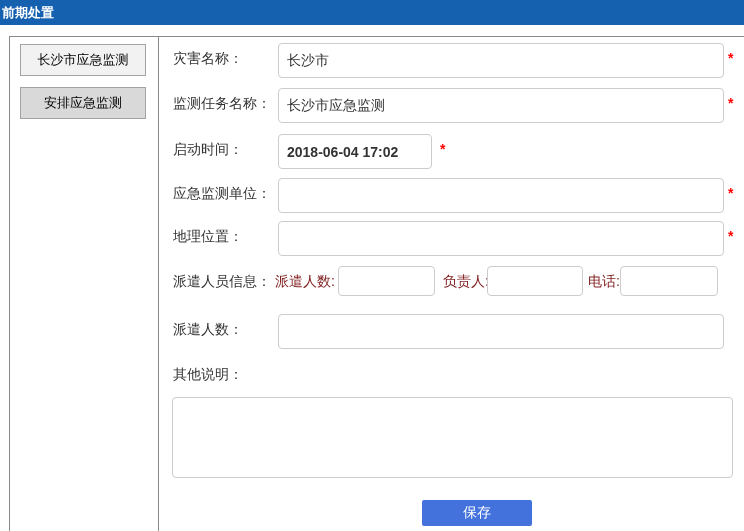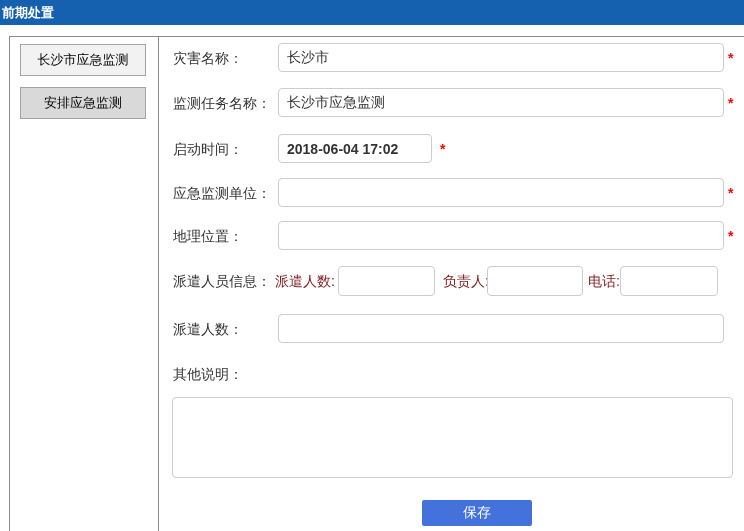--- a/index.html
+++ b/index.html
@@ -38,21 +38,21 @@
   }
   .side-btn.b1{top:44px;background:#f2f2f2;}
   .side-btn.b2{top:87px;background:#d9d9d9;}
   .lbl{
     position:absolute;left:173px;font-size:14px;color:#333;white-space:nowrap;
   }
   .sublbl{
     position:absolute;font-size:14px;color:#7f1d1d;white-space:nowrap;
   }
   .inp{
-    position:absolute;left:278px;height:29px;box-sizing:border-box;
+    position:absolute;left:278px;height:35px;box-sizing:border-box;
     border:1px solid var(--input-border);border-radius:4px;
     padding:0 8px;font-size:14px;color:#333;font-family:inherit;
     background:#fff;outline:none;
   }
   .inp.full{width:446px;}
   .inp.date{width:154px;font-weight:bold;}
   .inp.small{height:30px;}
   .req{
     position:absolute;color:var(--required);font-size:14px;font-weight:bold;
   }

